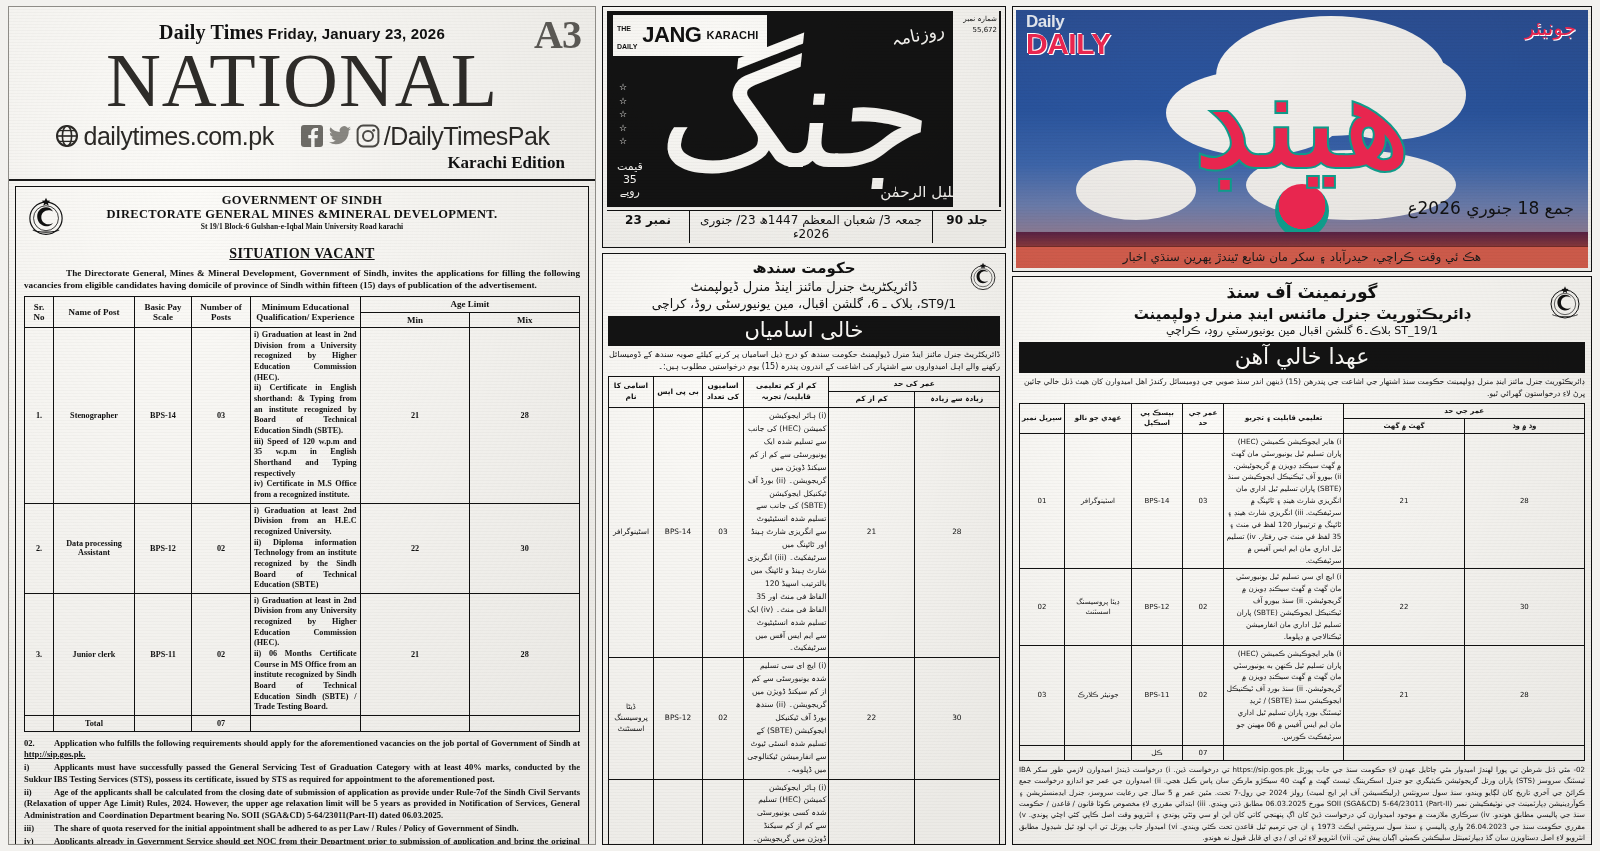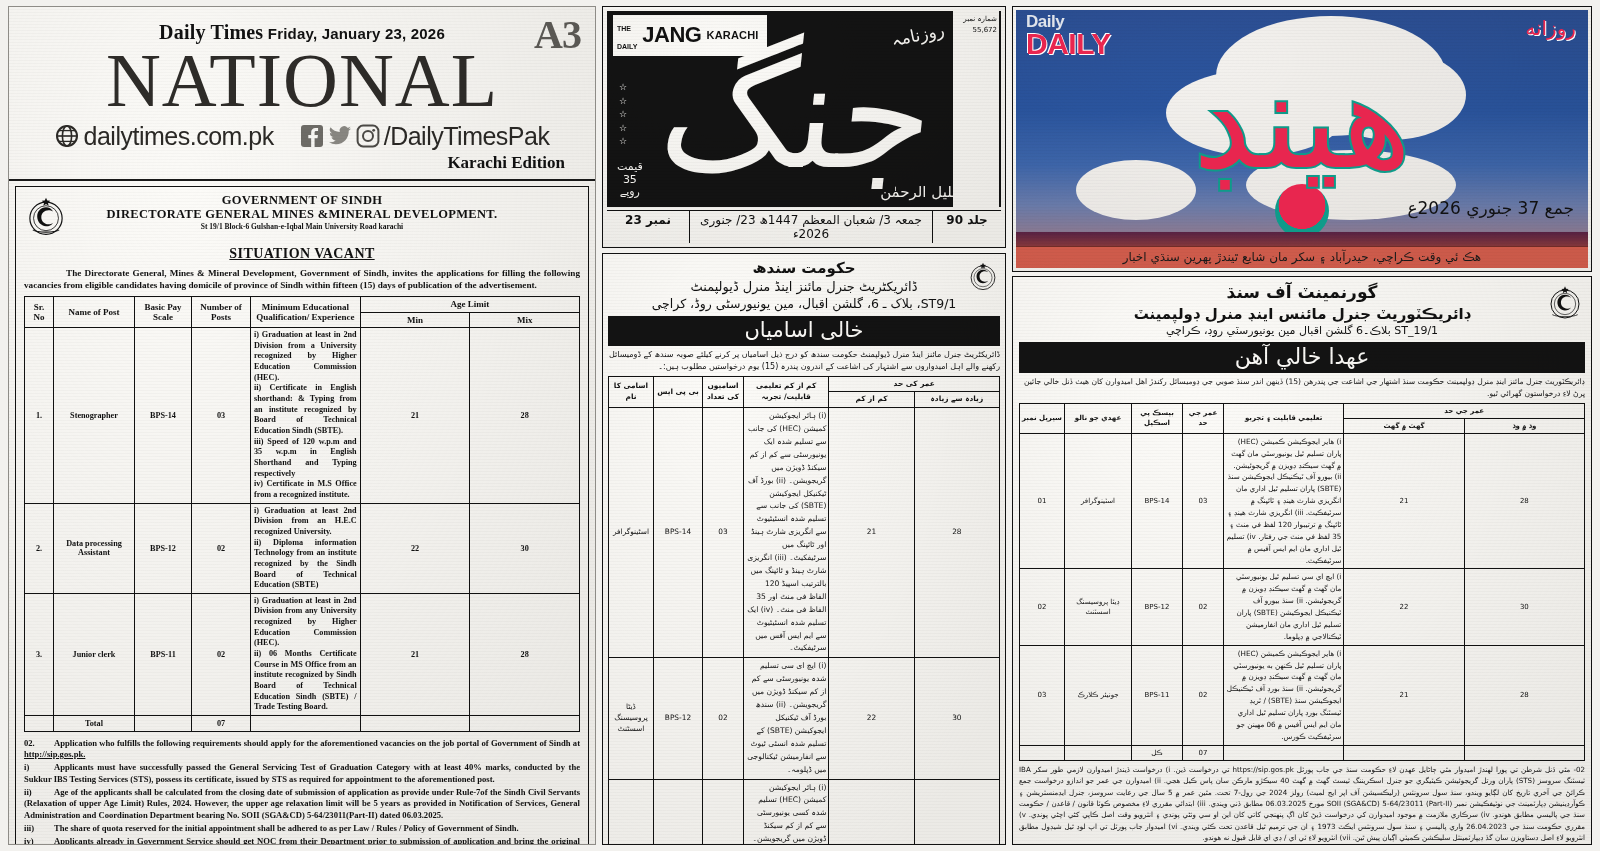--- a/index.html
+++ b/index.html
@@ -396,23 +396,23 @@
         <div class="cloud" style="width:230px;height:120px;left:200px;top:6px;"></div>
         <div class="cloud" style="width:150px;height:90px;left:300px;top:40px;"></div>
         <div class="cloud" style="width:180px;height:86px;left:150px;top:60px;"></div>
         <div class="cloud" style="width:120px;height:60px;left:60px;top:150px;"></div>
         <div class="cloud" style="width:210px;height:70px;left:230px;top:140px;"></div>
         <div class="kw-globe"></div>
         <div class="kw-daily">
           <div class="d1">Daily</div>
           <div class="d2">DAILY</div>
         </div>
-        <div class="kw-roz">روزانه</div>
+        <div class="kw-roz">جونيئر</div>
         <div class="kw-logo">هينڊ</div>
-        <div class="kw-date">جمع 37 جنوري 2026ع</div>
+        <div class="kw-date">جمع 18 جنوري 2026ع</div>
       </div>
       <div class="kw-ground"></div>
       <div class="kw-strip">هڪ ئي وقت ڪراچي، حيدرآباد ۽ سکر مان شايع ٿيندڙ پهرين سنڌي اخبار</div>
     </div>
 
     <div class="kw-ad clip">
       <div class="ks-head">
         <svg class="crest" viewBox="0 0 60 62">
           <ellipse cx="30" cy="34" rx="21" ry="21" fill="none" stroke="#111" stroke-width="1.5"></ellipse>
           <ellipse cx="30" cy="34" rx="16" ry="16" fill="none" stroke="#111" stroke-width="1"></ellipse>

